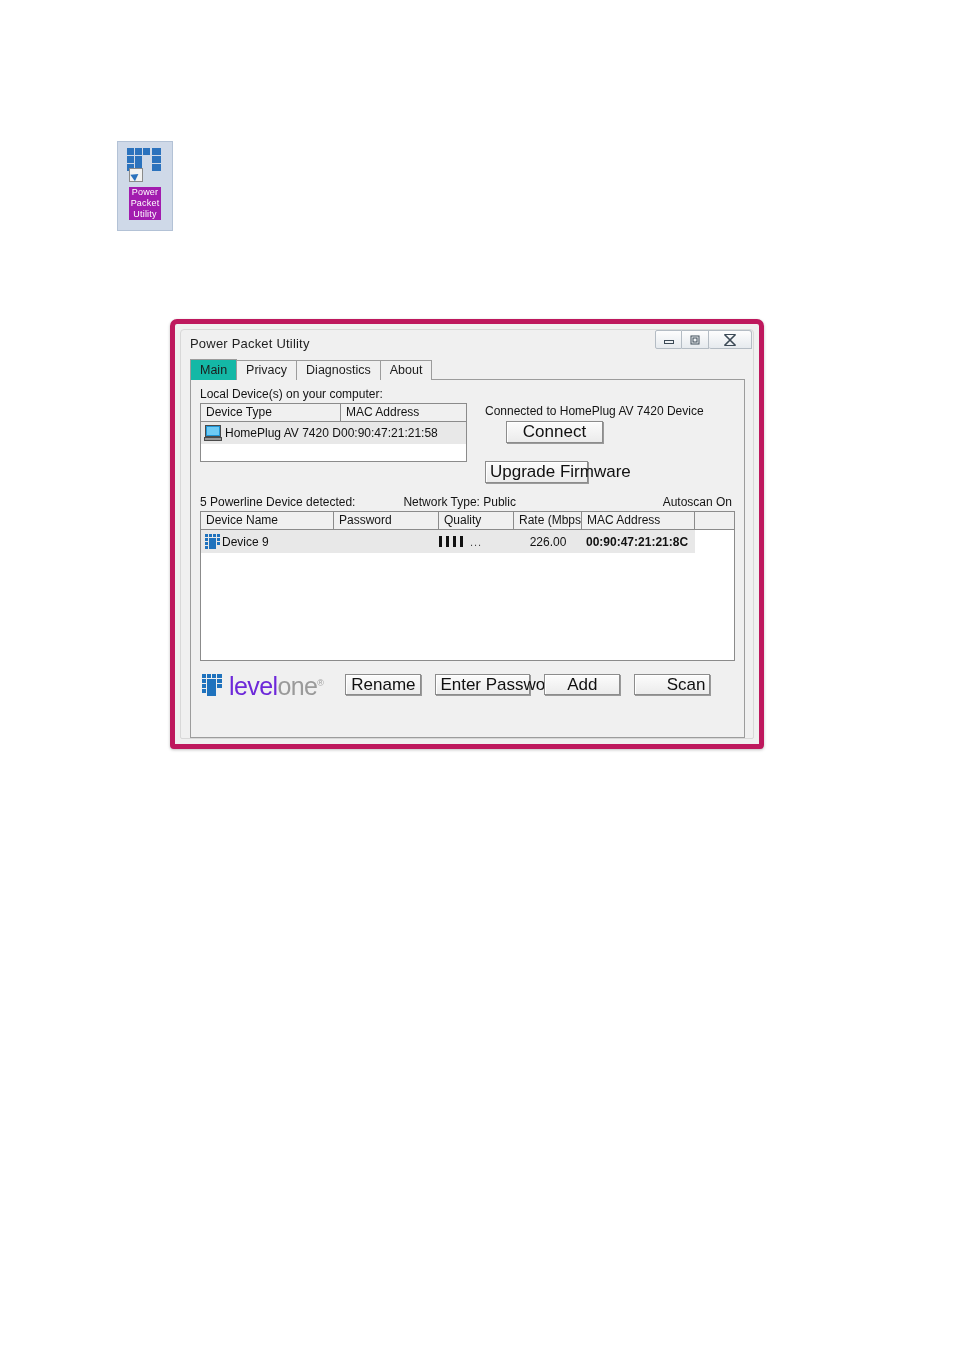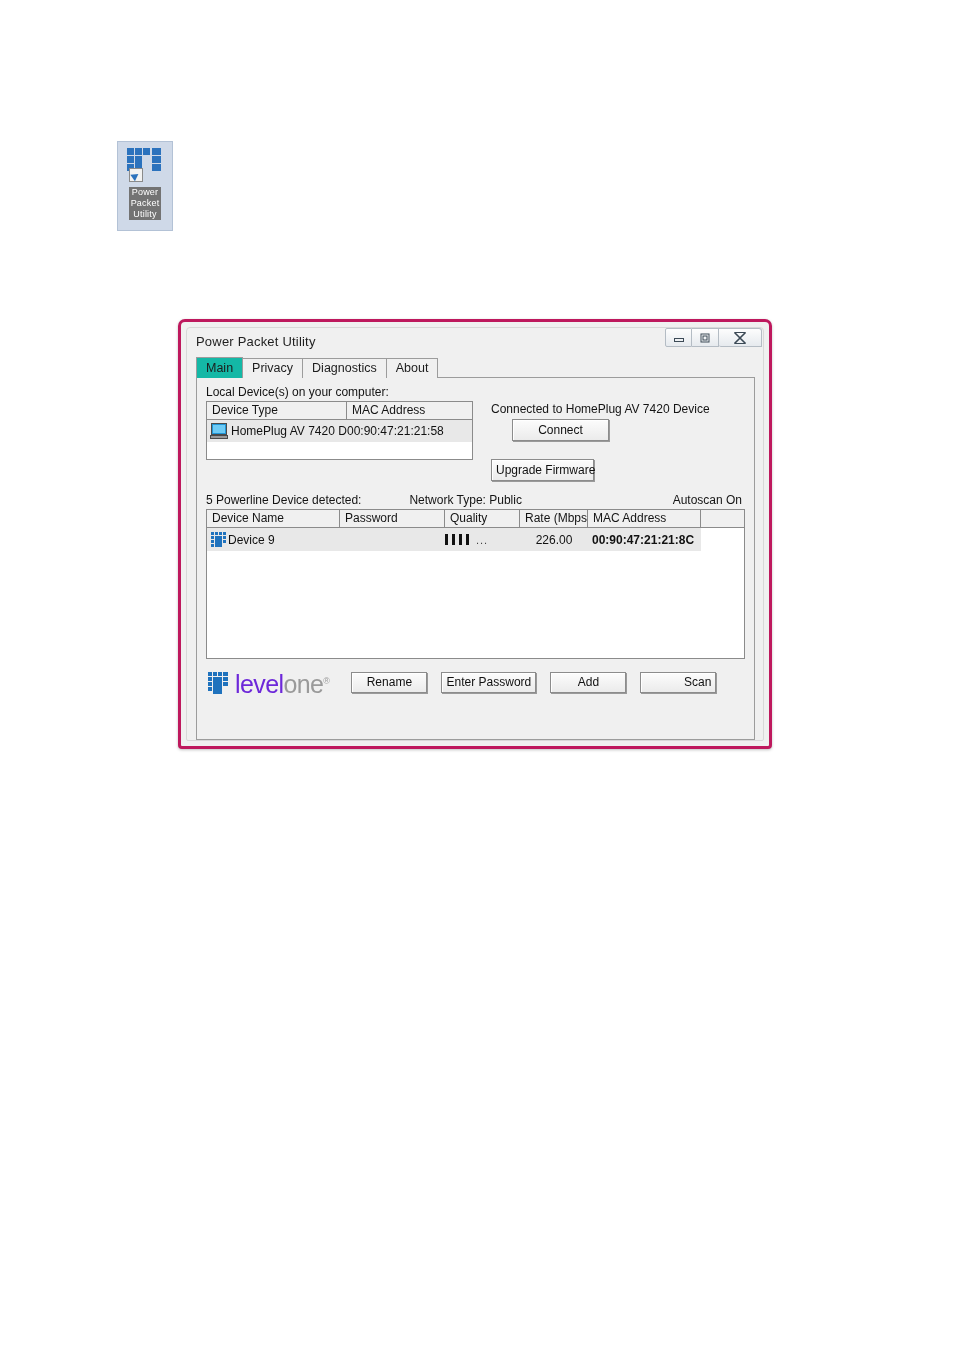--- a/index.html
+++ b/index.html
@@ -64,33 +64,33 @@
   #desktop-icon-label {
     margin-top: 3px;
     font-size: 9px;
     line-height: 11px;
     text-align: center;
     color: #ffffff;
     letter-spacing: 0.2px;
   }
   #desktop-icon-label span {
     display: block;
-    background: #737373;
+    background: #a21caf;
     padding: 0 2px;
   }
 
   
   #app-window {
     position: absolute;
-    left: 178px;
+    left: 170px;
     top: 319px;
     width: 594px;
     height: 430px;
     box-sizing: border-box;
-    border: 3px solid #be185d;
+    border: 5px solid #be185d;
     border-radius: 7px 7px 4px 4px;
     background: #f0f0f0;
     box-shadow: 0 1px 3px rgba(0,0,0,0.25);
     padding: 5px;
   }
   #window-inner {
     width: 100%;
     height: 100%;
     box-sizing: border-box;
     background: #f0f0f0;
@@ -246,21 +246,21 @@
     background:#6ecbf5;
   }
   .pc-icon .base {
     position: absolute; left: 0; bottom: 0; width: 18px; height: 4px;
     background: #9a9a9a; border: 1px solid #4a4a4a; box-sizing: border-box;
   }
 
   
   .btn {
     font-family: "Liberation Sans", sans-serif;
-    font-size: 12px;
+    font-size: 17px;
     color: #101010;
     background: linear-gradient(#fcfcfc, #ebebeb);
     border: 1px solid #8c8c8c;
     box-shadow: inset 1px 1px 0 #ffffff, 1px 1px 0 #9a9a9a;
     box-sizing: border-box;
     height: 22px;
     line-height: 20px;
     text-align: center;
     white-space: nowrap;
     padding: 0 4px;

